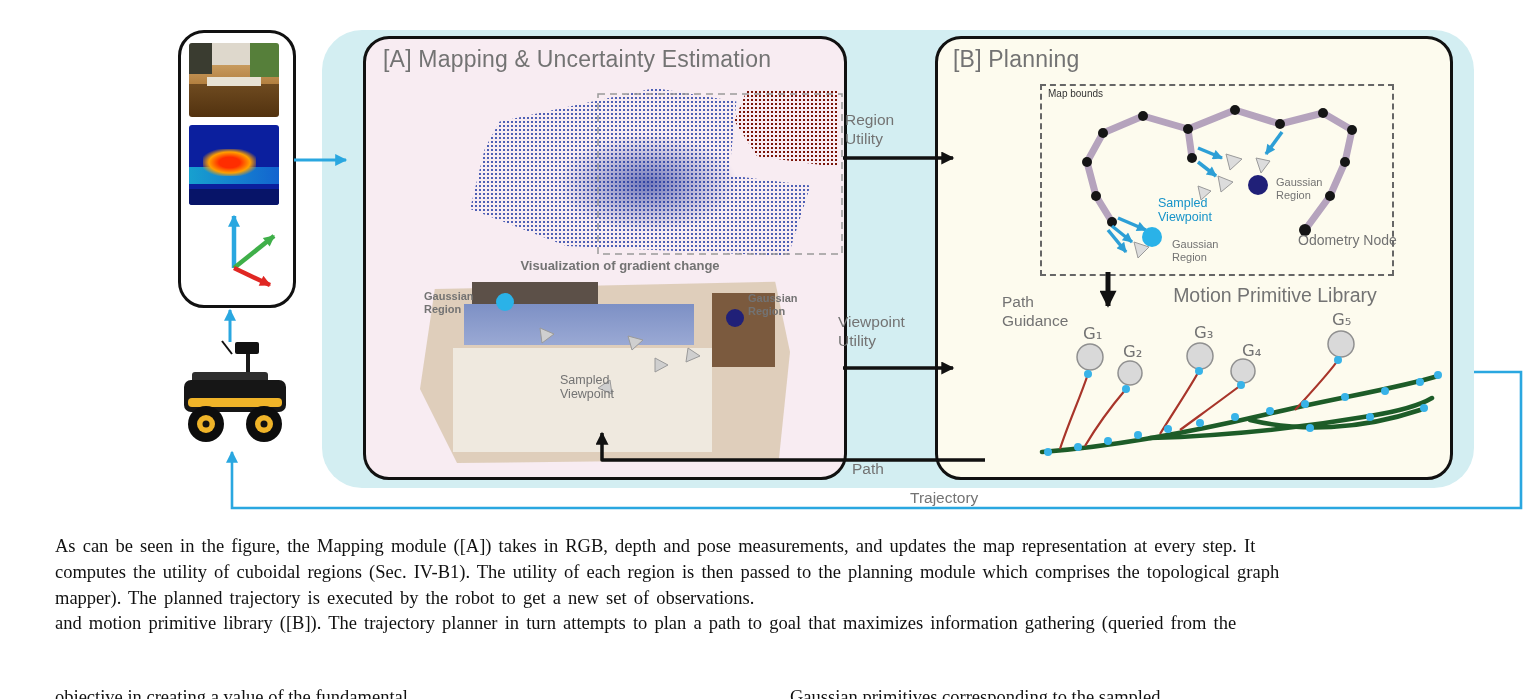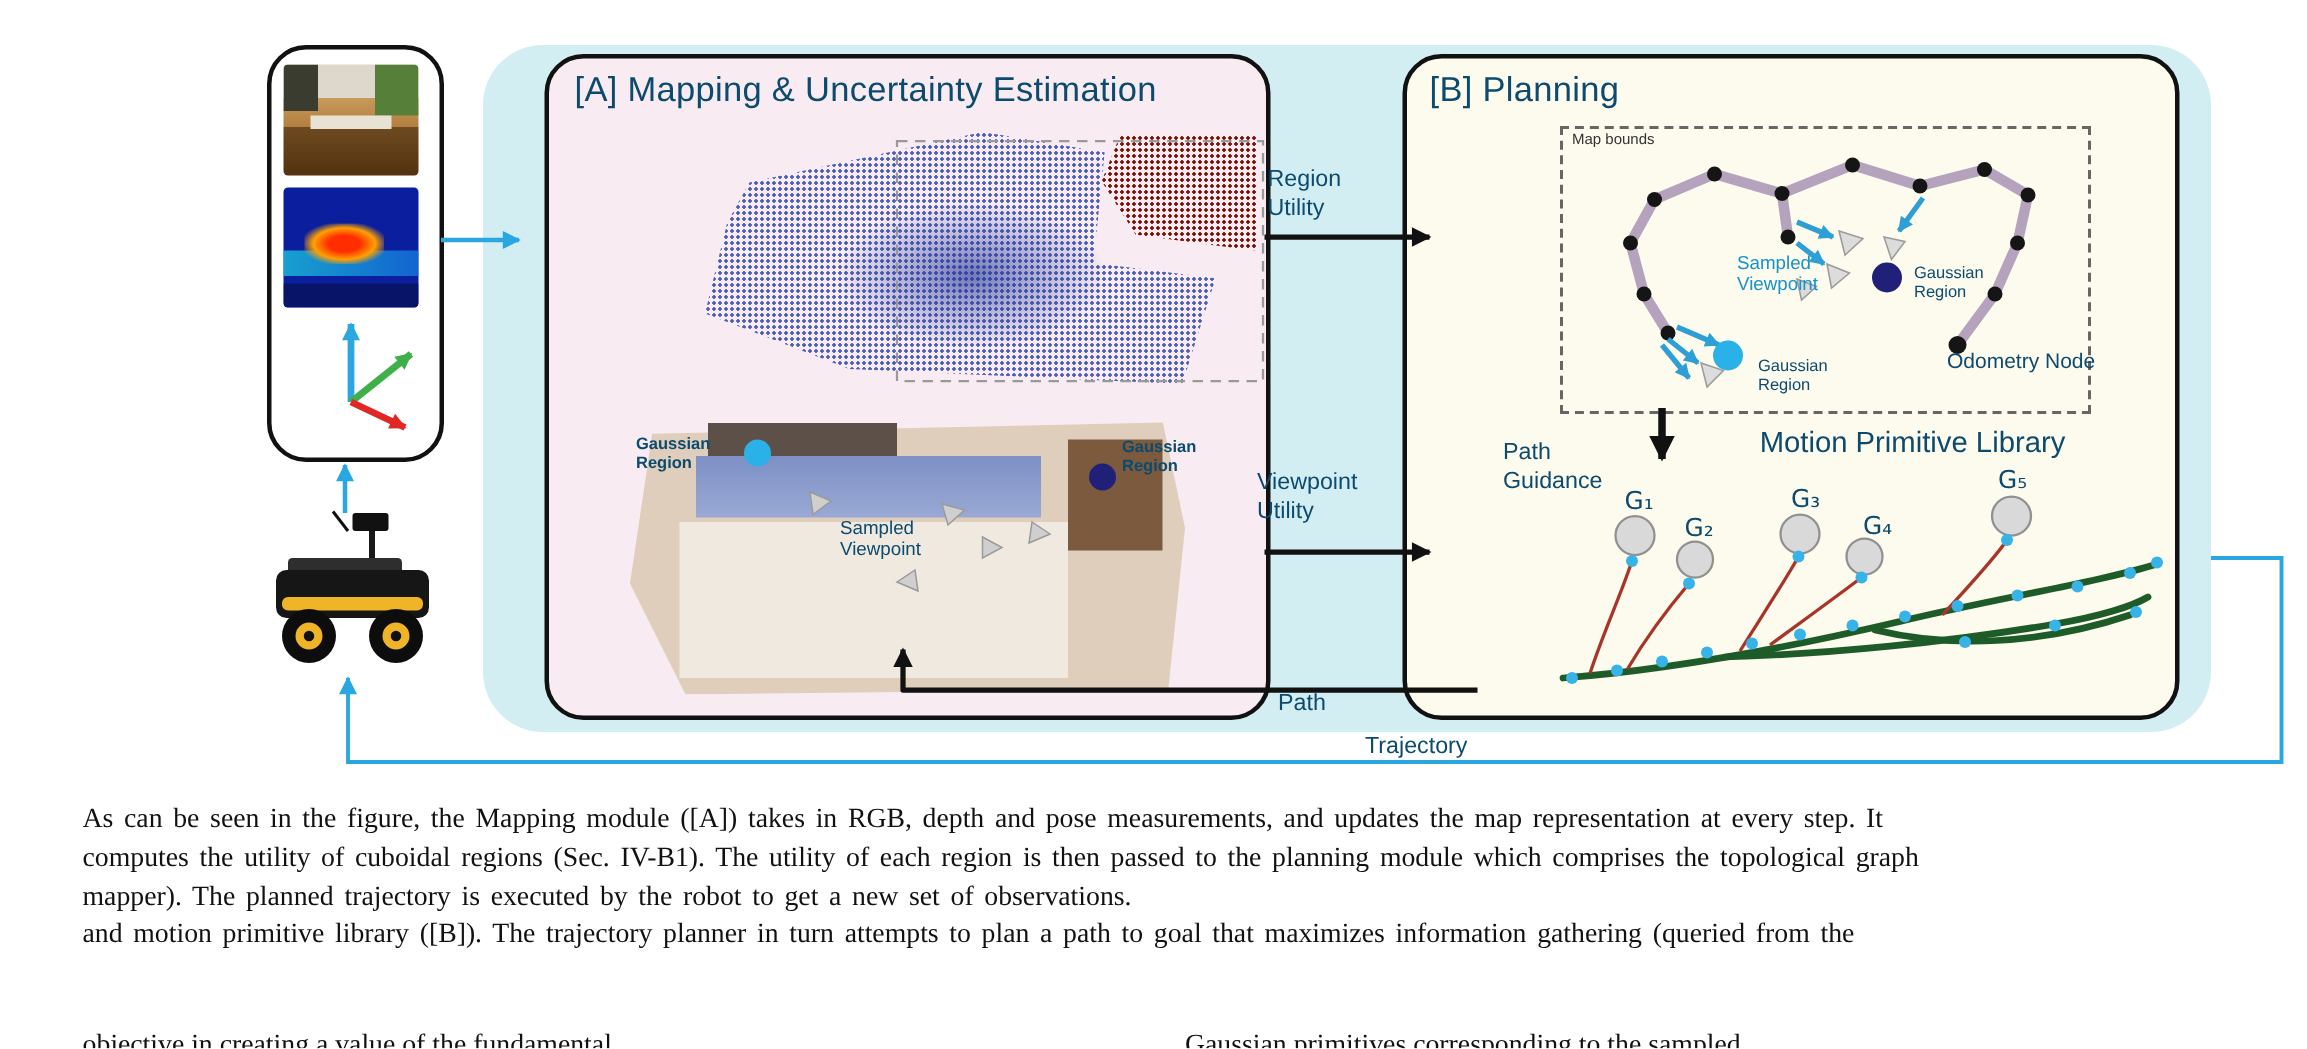--- a/index.html
+++ b/index.html
@@ -40,27 +40,27 @@
   .floorplan{position:absolute;left:420px;top:278px;width:370px;height:185px;z-index:2;}
   .fp-base{position:absolute;inset:0;background:#dccbb6;opacity:.92;
            clip-path:polygon(4% 6%,96% 2%,100% 40%,97% 98%,10% 100%,0 60%);}
   .fp-darktop{position:absolute;left:14%;top:2%;width:34%;height:18%;background:#5c5048;}
   .fp-blue{position:absolute;left:12%;top:14%;width:62%;height:22%;
            background:linear-gradient(180deg,#7d90c5,#9aa9d4);}
   .fp-brown{position:absolute;left:79%;top:8%;width:17%;height:40%;background:#7b5a3e;}
   .fp-white{position:absolute;left:9%;top:38%;width:70%;height:56%;background:#efe9df;}
 
   
-  .lbl{position:absolute;z-index:4;color:#0c4a6e;}
+  .lbl{position:absolute;z-index:4;color:#737373;}
   .panel-title{font-size:23px;letter-spacing:.2px;}
   .sub-title{font-size:19.5px;text-align:center;}
   .tiny{font-size:10px;color:#333;}
   .flow{font-size:15.5px;line-height:19px;}
   .fp-lbl{font-size:11px;font-weight:bold;line-height:12.5px;}
-  .sv-lbl{font-size:12.5px;line-height:14px;}
+  .sv-lbl{font-size:12.5px;line-height:14px;margin-top:28px;}
   .cyan-text{color:#1693c9;}
   .g-lbl{font-size:16.5px;font-family:"DejaVu Sans",sans-serif;}
   .odom{font-size:14px;}
 
   
   .overlay{position:absolute;left:0;top:0;width:1538px;height:530px;z-index:3;pointer-events:none;}
 
   
   .robot-svg{position:absolute;left:172px;top:338px;width:130px;height:107px;z-index:2;}
 
@@ -249,20 +249,21 @@
         <circle cx="1338" cy="360" r="4"></circle>
       <circle cx="1310" cy="428" r="4"></circle>
         <circle cx="1370" cy="417" r="4"></circle>
         <circle cx="1424" cy="408" r="4"></circle>
     </g>
   </svg>
 
   <div class="lbl panel-title" style="left:383px;top:46px;">[A] Mapping &amp; Uncertainty Estimation</div>
   <div class="lbl panel-title" style="left:953px;top:46px;">[B] Planning</div>
 
+  <div class="lbl" style="left:470px;top:258px;width:300px;text-align:center;font-size:13px;font-weight:bold;">Visualization of gradient change</div>
 
   <div class="lbl fp-lbl" style="left:424px;top:290px;width:58px;">Gaussian Region</div>
   <div class="lbl fp-lbl" style="left:748px;top:292px;width:58px;">Gaussian Region</div>
   <div class="lbl sv-lbl" style="left:560px;top:345px;width:70px;">Sampled Viewpoint</div>
 
   <div class="lbl flow" style="left:845px;top:110px;width:64px;">Region Utility</div>
   <div class="lbl flow" style="left:838px;top:312px;width:80px;">Viewpoint Utility</div>
   <div class="lbl flow" style="left:852px;top:433px;width:60px;margin-top:26px;">Path</div>
   <div class="lbl flow" style="left:910px;top:488px;width:100px;">Trajectory</div>
   <div class="lbl flow" style="left:1002px;top:292px;width:82px;">Path Guidance</div>

